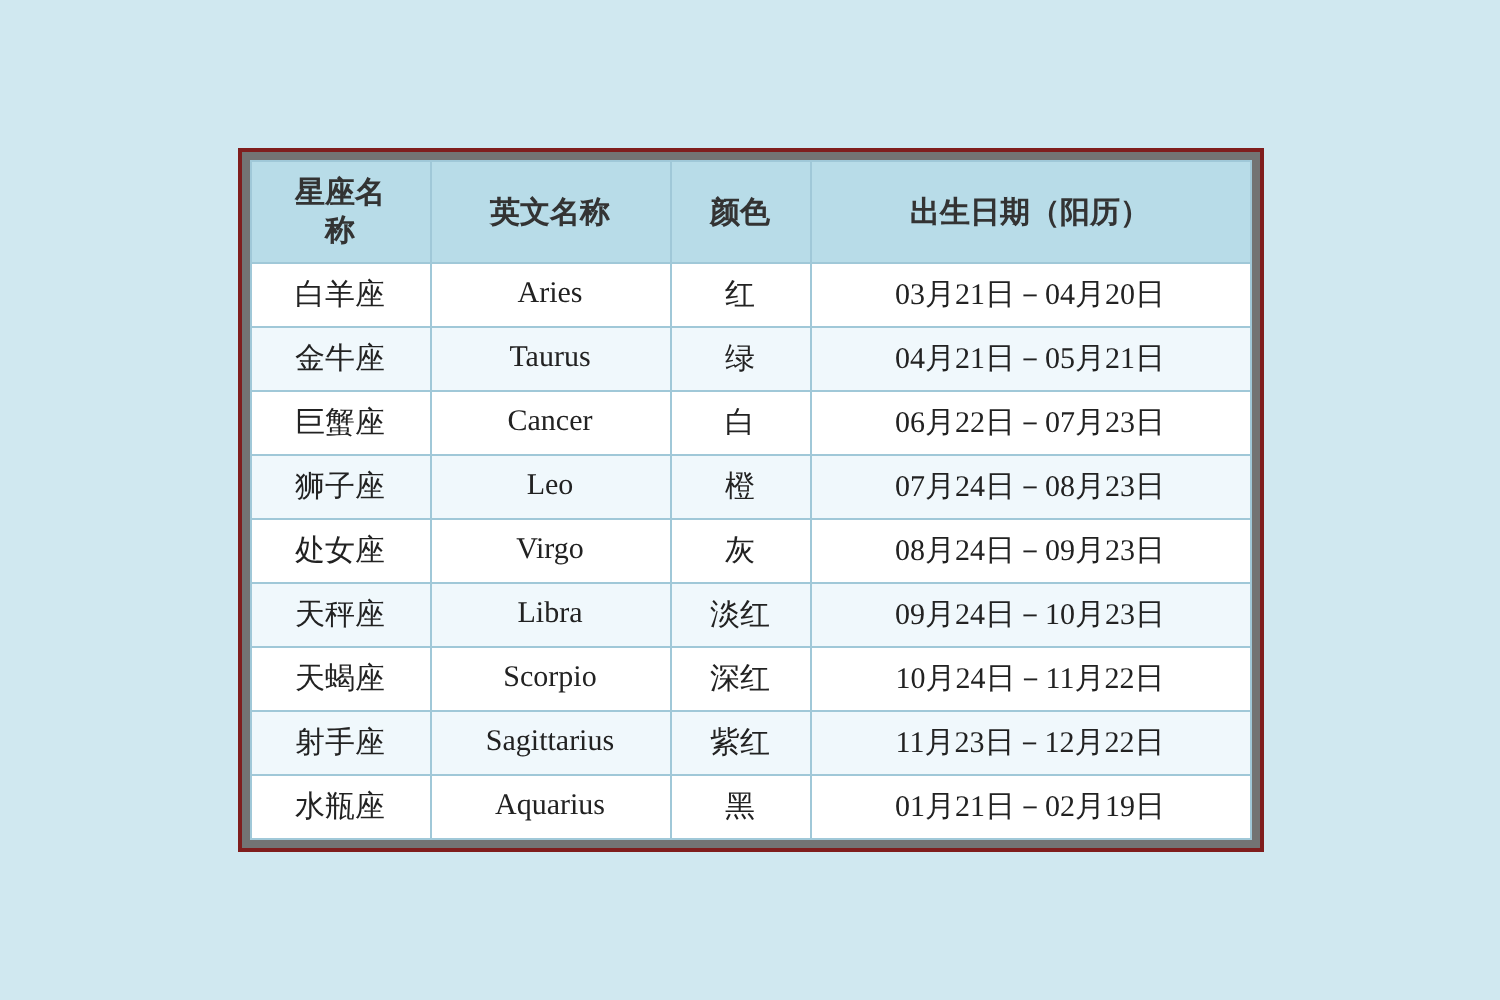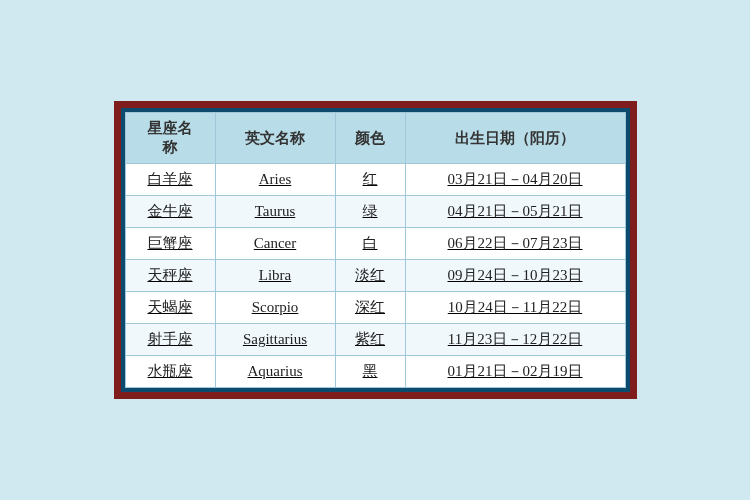--- a/index.html
+++ b/index.html
@@ -12,22 +12,22 @@
       width: 750px;
       height: 500px;
       background-color: #d0e8f0;
       display: flex;
       align-items: center;
       justify-content: center;
       font-family: "SimSun", "宋体", serif;
     }
 
     .table-container {
-      background-color: #0c4a6e;
-      border: 7px solid #7f1d1d;
+      background-color: #737373;
+      border: 2px solid #7f1d1d;
       padding: 4px;
     }
 
     table {
       border-collapse: collapse;
       background-color: #ffffff;
     }
 
     th, td {
       border: 1px solid #a0c8d8;
@@ -39,21 +39,20 @@
 
     thead th {
       background-color: #b8dce8;
       font-weight: bold;
       font-size: 15px;
       color: #333;
     }
 
     tbody tr {
       background-color: #ffffff;
-      text-decoration: underline;
     }
 
     tbody tr:nth-child(even) {
       background-color: #f0f8fc;
     }
 
     .col-cn { width: 90px; }
     .col-en { width: 120px; text-align: center; }
     .col-color { width: 70px; }
     .col-date { width: 220px; }
@@ -84,20 +83,32 @@
           <td>绿</td>
           <td>04月21日－05月21日</td>
         </tr>
         <tr>
           <td>巨蟹座</td>
           <td>Cancer</td>
           <td>白</td>
           <td>06月22日－07月23日</td>
         </tr>
         <tr>
+          <td>狮子座</td>
+          <td>Leo</td>
+          <td>橙</td>
+          <td>07月24日－08月23日</td>
+        </tr>
+        <tr>
+          <td>处女座</td>
+          <td>Virgo</td>
+          <td>灰</td>
+          <td>08月24日－09月23日</td>
+        </tr>
+        <tr>
           <td>天秤座</td>
           <td>Libra</td>
           <td>淡红</td>
           <td>09月24日－10月23日</td>
         </tr>
         <tr>
           <td>天蝎座</td>
           <td>Scorpio</td>
           <td>深红</td>
           <td>10月24日－11月22日</td>

